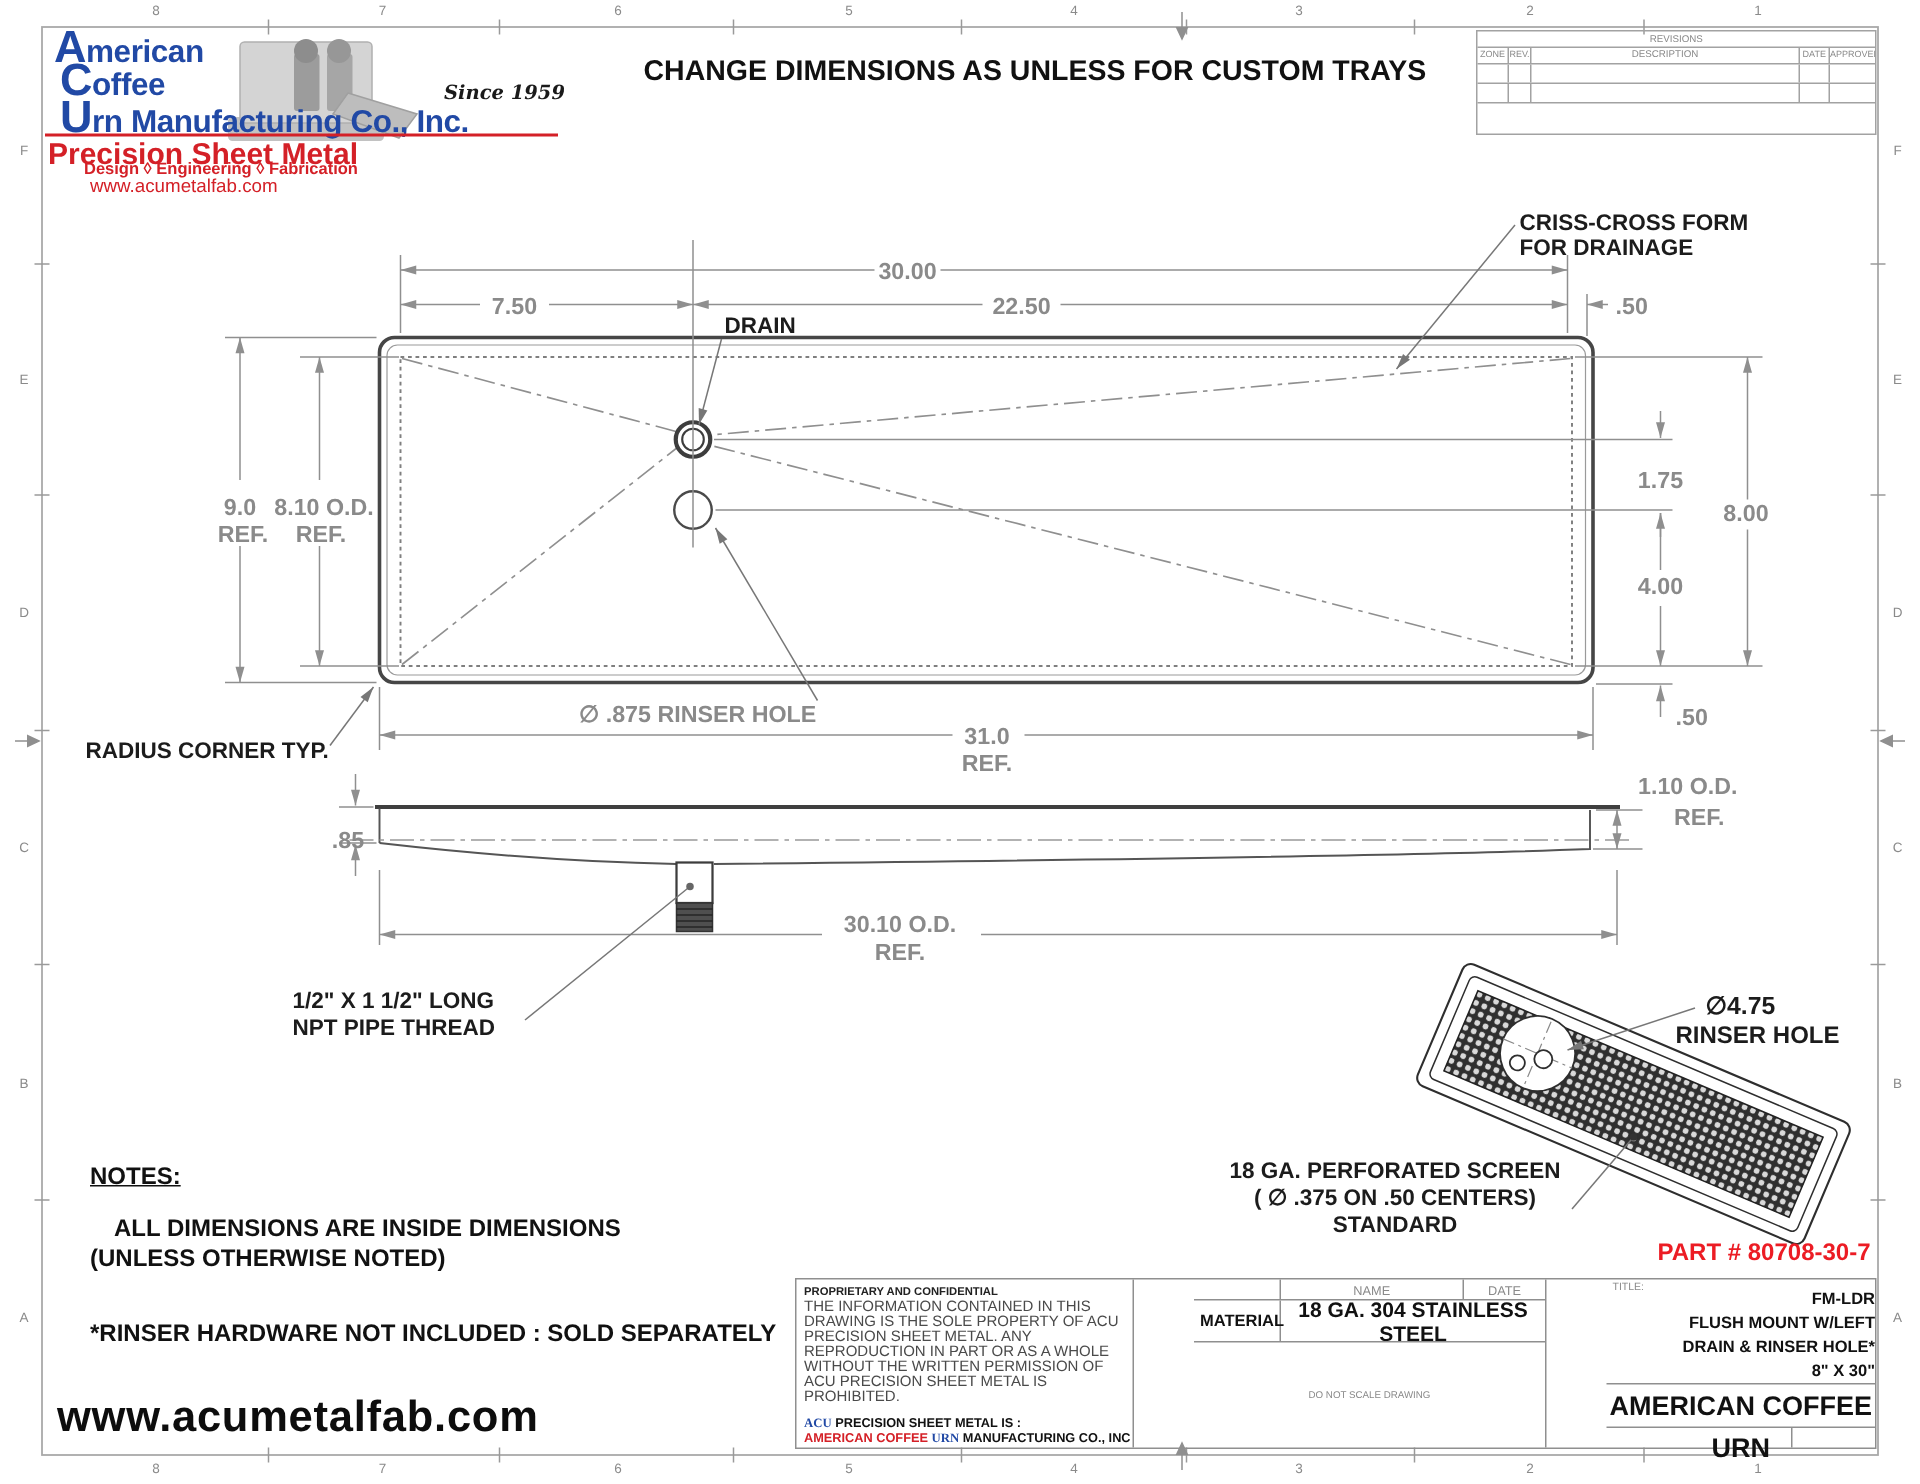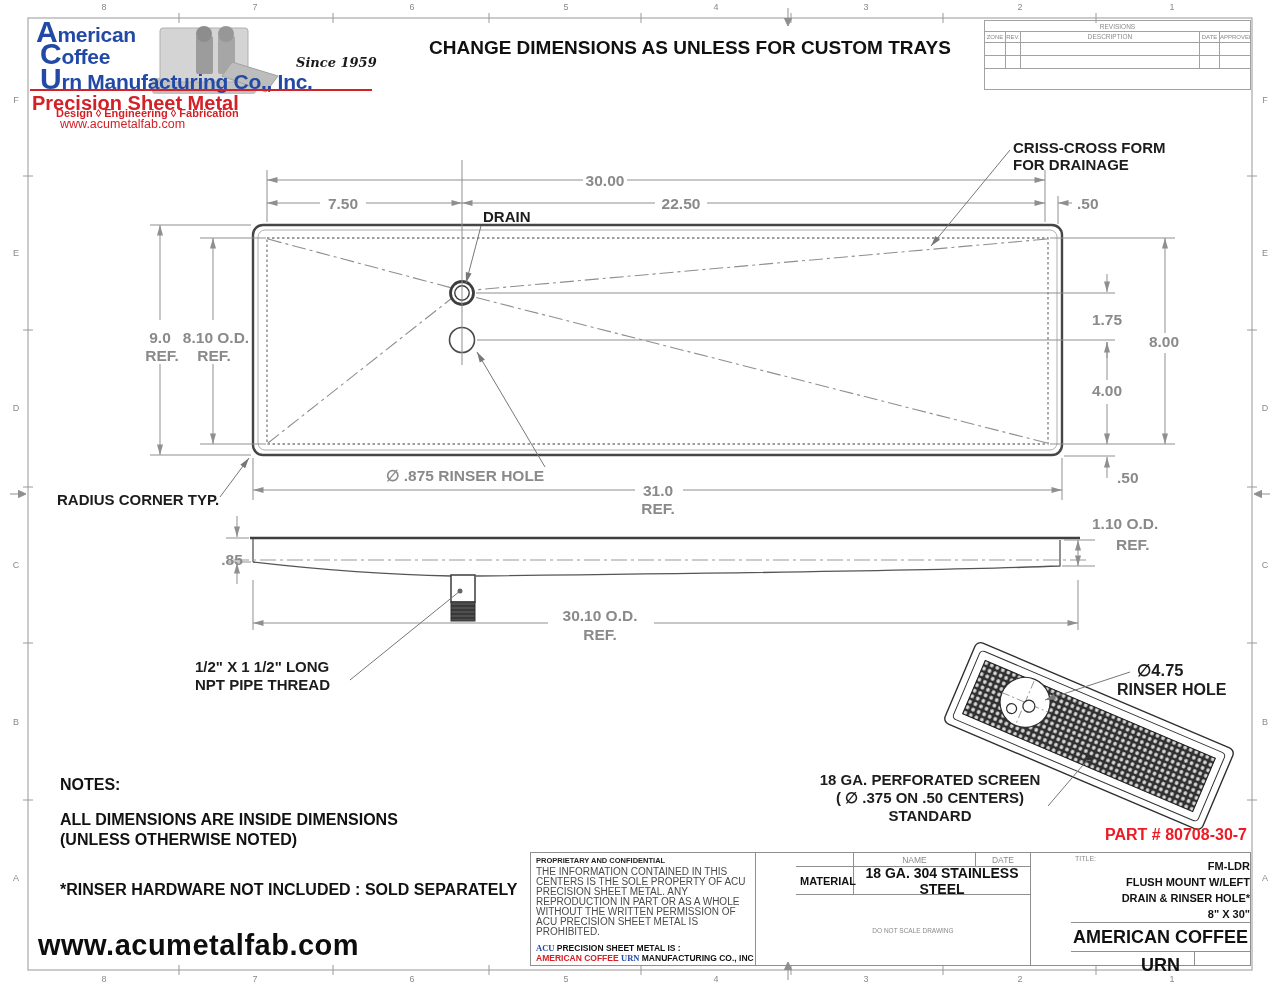--- a/index.html
+++ b/index.html
@@ -20,21 +20,21 @@
   .head-note{position:absolute;font-size:19px;font-weight:bold;color:#111;white-space:nowrap;}
   
   .rev{position:absolute;left:984px;top:20px;width:267px;height:70px;border:1px solid #a2a2a2;
        font-size:6.5px;color:#8a8a8a;box-sizing:border-box;}
   .rev-row{display:flex;border-bottom:1px solid #a2a2a2;box-sizing:border-box;}
   .rev-row:last-child{border-bottom:none;}
   .rev-cell{box-sizing:border-box;border-left:1px solid #a2a2a2;text-align:center;overflow:hidden;}
   .rev-cell:first-child{border-left:none;}
   .rev-title{justify-content:center;align-items:center;height:11px;display:flex;}
   
-  .note-h{position:absolute;font-size:16px;font-weight:bold;color:#111;}
+  .note-h{position:absolute;font-size:16px;font-weight:bold;color:#111;text-decoration:underline;}
   .note-l{position:absolute;font-size:16px;font-weight:bold;color:#111;white-space:nowrap;}
   .big-www{position:absolute;font-size:29px;font-weight:bold;color:#0d0d0d;letter-spacing:0.5px;}
   
   .tb{position:absolute;left:530px;top:852px;width:721px;height:114px;border:1px solid #8f8f8f;
       display:flex;box-sizing:border-box;color:#111;gap:40px;}
   .tb-col1{width:225px;border-right:1px solid #8f8f8f;box-sizing:border-box;padding:3px 6px 2px 5px;
            display:flex;flex-direction:column;}
   .tb-prop-h{font-size:7.5px;font-weight:bold;color:#222;}
   .tb-prop-b{font-size:10px;line-height:10px;color:#4a4a4a;margin-top:2px;}
   .tb-acu{font-size:8.5px;font-weight:bold;line-height:9.5px;margin-top:auto;white-space:nowrap;}
@@ -349,31 +349,31 @@
       <div class="rev-cell" style="width:20px"></div>
         <div class="rev-cell" style="width:15px"></div>
         <div class="rev-cell" style="width:179px"></div>
         <div class="rev-cell" style="width:20px"></div>
         <div class="rev-cell" style="flex:1"></div>
     </div>
   </div>
 
   <div>
     <div class="note-h" style="left:60px;top:776px">NOTES:</div>
-    <div class="note-l" style="left:60px;top:811px">ALL DIMENSIONS ARE INSIDE DIMENSIONS</div>
+    <div class="note-l" style="left:76px;top:811px">ALL DIMENSIONS ARE INSIDE DIMENSIONS</div>
     <div class="note-l" style="left:60px;top:831px">(UNLESS OTHERWISE NOTED)</div>
     <div class="note-l" style="left:60px;top:881px">*RINSER HARDWARE NOT INCLUDED : SOLD SEPARATELY</div>
   </div>
 
   <div class="big-www" style="left:38px;top:929px">www.acumetalfab.com</div>
 
   <div class="tb">
     <div class="tb-col1">
       <div class="tb-prop-h">PROPRIETARY AND CONFIDENTIAL</div>
-      <div class="tb-prop-b">THE INFORMATION CONTAINED IN THIS CENTERS IS THE SOLE PROPERTY OF ACU PRECISION SHEET METAL.  ANY REPRODUCTION IN PART OR AS A WHOLE WITHOUT THE WRITTEN PERMISSION OF ACU PRECISION SHEET METAL IS PROHIBITED.</div>
+      <div class="tb-prop-b">THE INFORMATION CONTAINED IN THIS DRAWING IS THE SOLE PROPERTY OF ACU PRECISION SHEET METAL.  ANY REPRODUCTION IN PART OR AS A WHOLE WITHOUT THE WRITTEN PERMISSION OF ACU PRECISION SHEET METAL IS PROHIBITED.</div>
       <div class="tb-acu">
         <div><span class="blue">ACU</span><span> PRECISION SHEET METAL IS :</span></div>
         <div><span class="red">AMERICAN COFFEE </span><span class="blue">URN</span><span> MANUFACTURING CO., INC</span></div>
       </div>
     </div>
     <div class="tb-col2">
       <div class="t-row first" style="height:13px">
         <div class="t-lab"></div>
         <div class="t-name t-hdr">NAME</div>
         <div class="t-date t-hdr">DATE</div>

